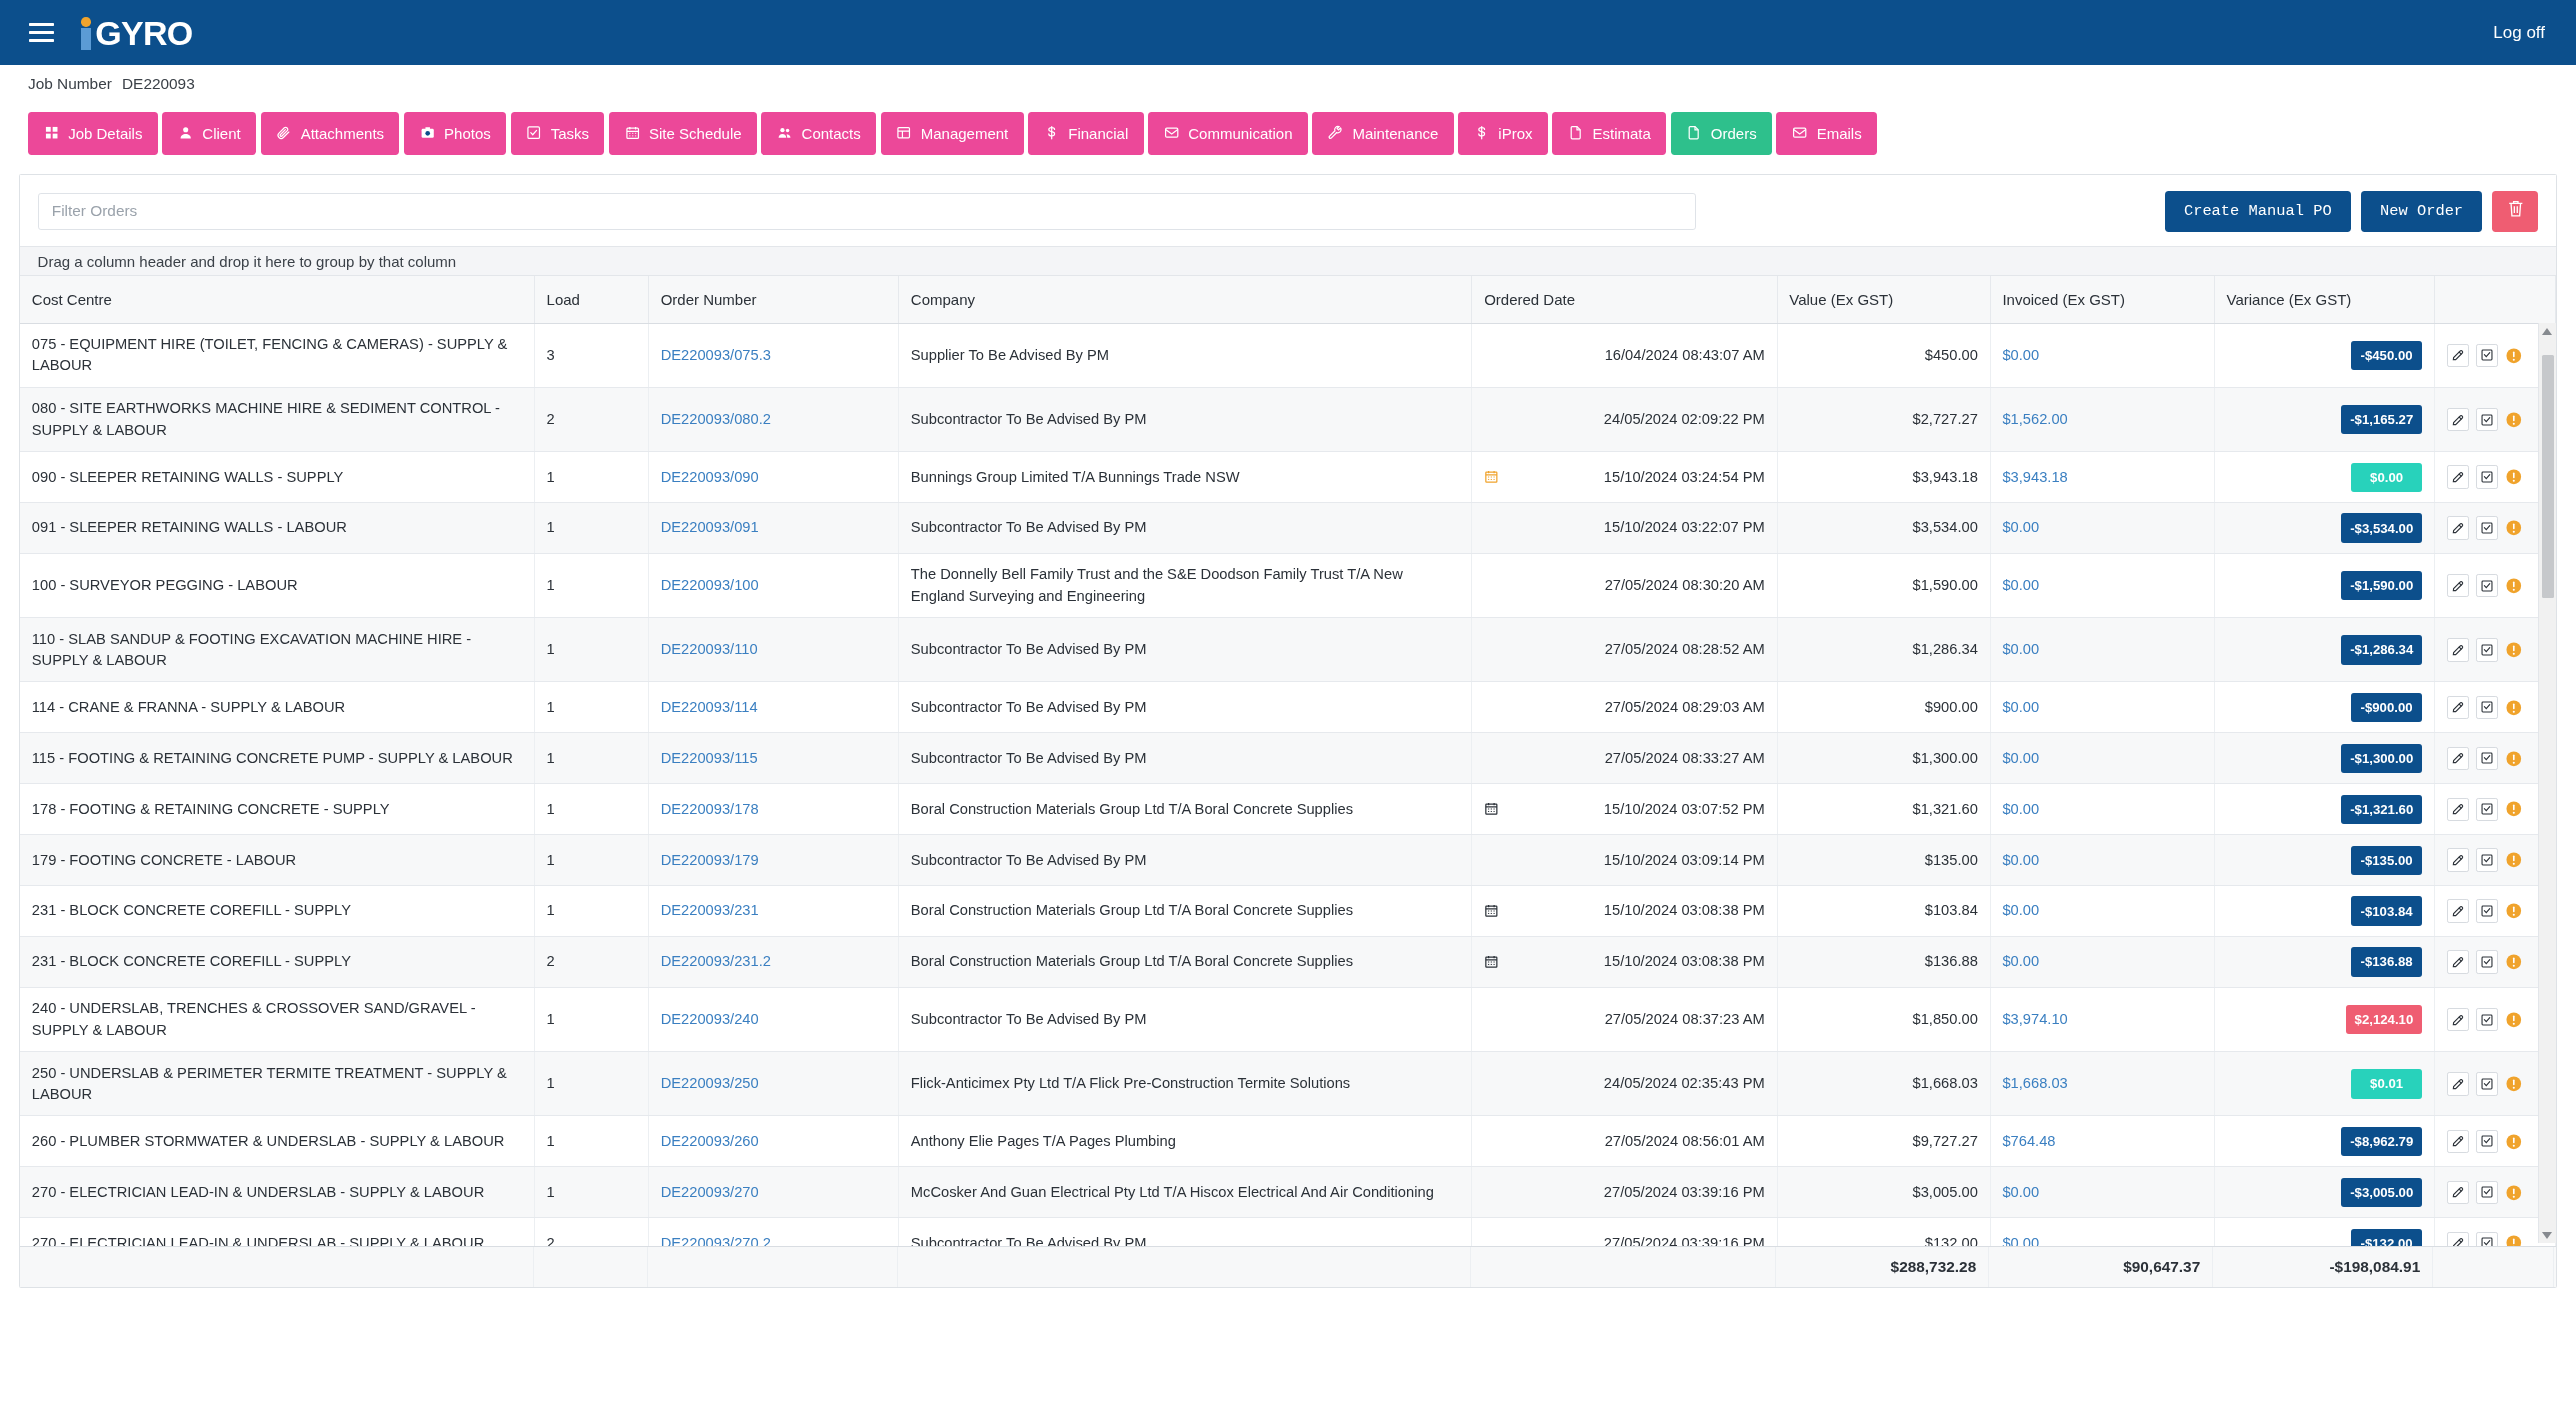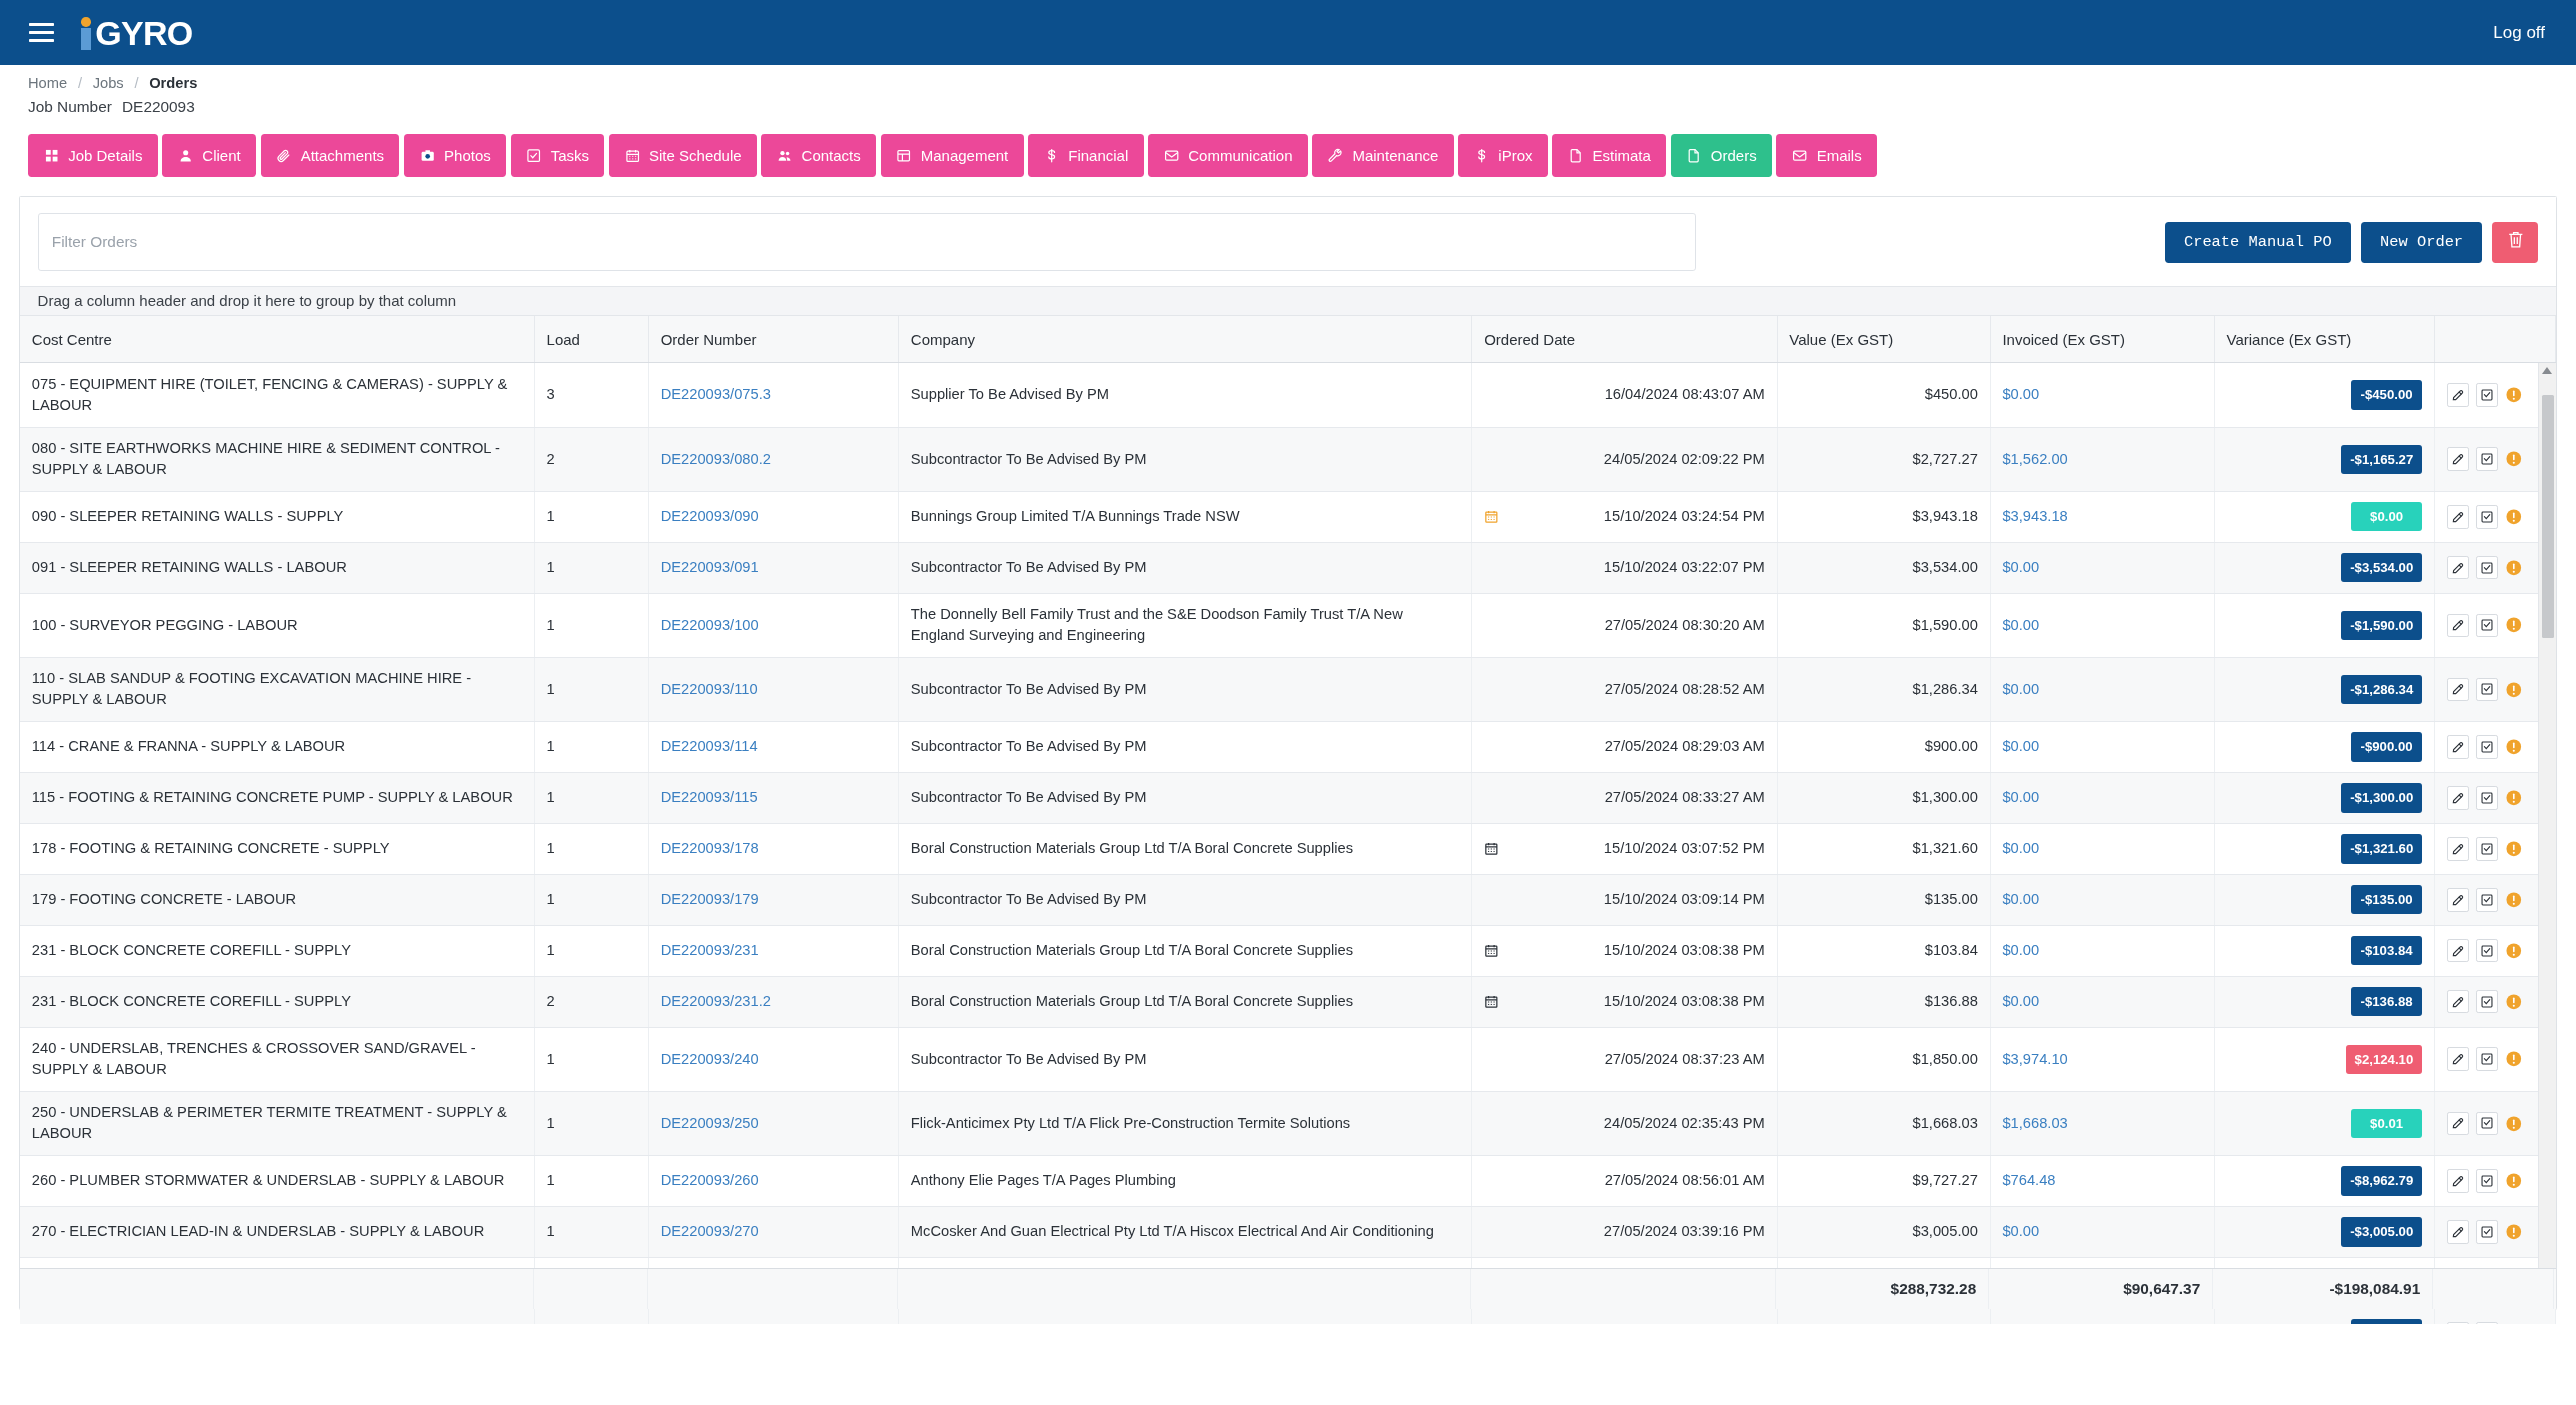--- a/index.html
+++ b/index.html
@@ -51,21 +51,21 @@
   .tab.active { background:#2ec08c; }
   .tab .ti { width:16px; height:16px; display:inline-flex; align-items:center;
     justify-content:center; flex:none; }
   .tab .ti svg { display:block; }
 
   
   .panel { margin: 19px 19px 0 19px; border:0.7px solid #dee2e6; background:#fff;
     border-radius:1.5px; height: 1114px; position:relative; }
   .panel-top { display:flex; align-items:center; padding: 16px 17.6px 14.7px 17.6px; gap: 13.2px; }
   .filter-input {
-    flex: 1 1 auto; height:58px; border:0.7px solid #dfe3e8; border-radius:2.9px;
+    flex: 1 1 auto; height:37px; border:0.7px solid #dfe3e8; border-radius:2.9px;
     padding: 0 13.2px; font-size:15.4px; color:#2b3138; outline:none; background:#fff;
     font-family:"Liberation Sans", sans-serif;
   }
   .filter-input::placeholder { color:#9aa2ab; }
   .panel-actions { display:flex; gap:10.3px; align-items:center; margin-left: 456px; }
   .btn { border:none; border-radius:3.7px; font-size:15.4px; color:#fff; cursor:pointer;
     height:41px; padding: 0 19px; font-family:Liberation Mono, monospace; }
   .btn-primary { background:#0c4f8c; }
   .btn-danger { background:#ef5d72; width:46px; padding:0; display:flex;
     align-items:center; justify-content:center; }
@@ -153,27 +153,20 @@
         <span class="i-stem"></span>
           <span class="i-dot"></span>
       </span>
       <span class="gyro">GYRO</span>
     </div>
   </div>
   <div class="logoff">Log off</div>
 </div>
 
 <div class="jobinfo">
-  <div class="crumbs">
-    <a>Home</a>
-    <span class="sep">/</span>
-    <a>Jobs</a>
-    <span class="sep">/</span>
-    <span class="current">Orders</span>
-  </div>
   <div class="jobline">
     <span class="label">Job Number</span><span class="val">DE220093</span>
   </div>
 </div>
 
 <div class="tabs" id="tabstrip">
     <div class="tab">
       <span class="ti">
         <svg width="15.4" height="15.4" viewBox="0 0 24 24" fill="none" stroke="currentColor" stroke-width="1.9">
           <rect x="3" y="3" width="7.5" height="7.5" fill="currentColor" stroke="none"></rect>

